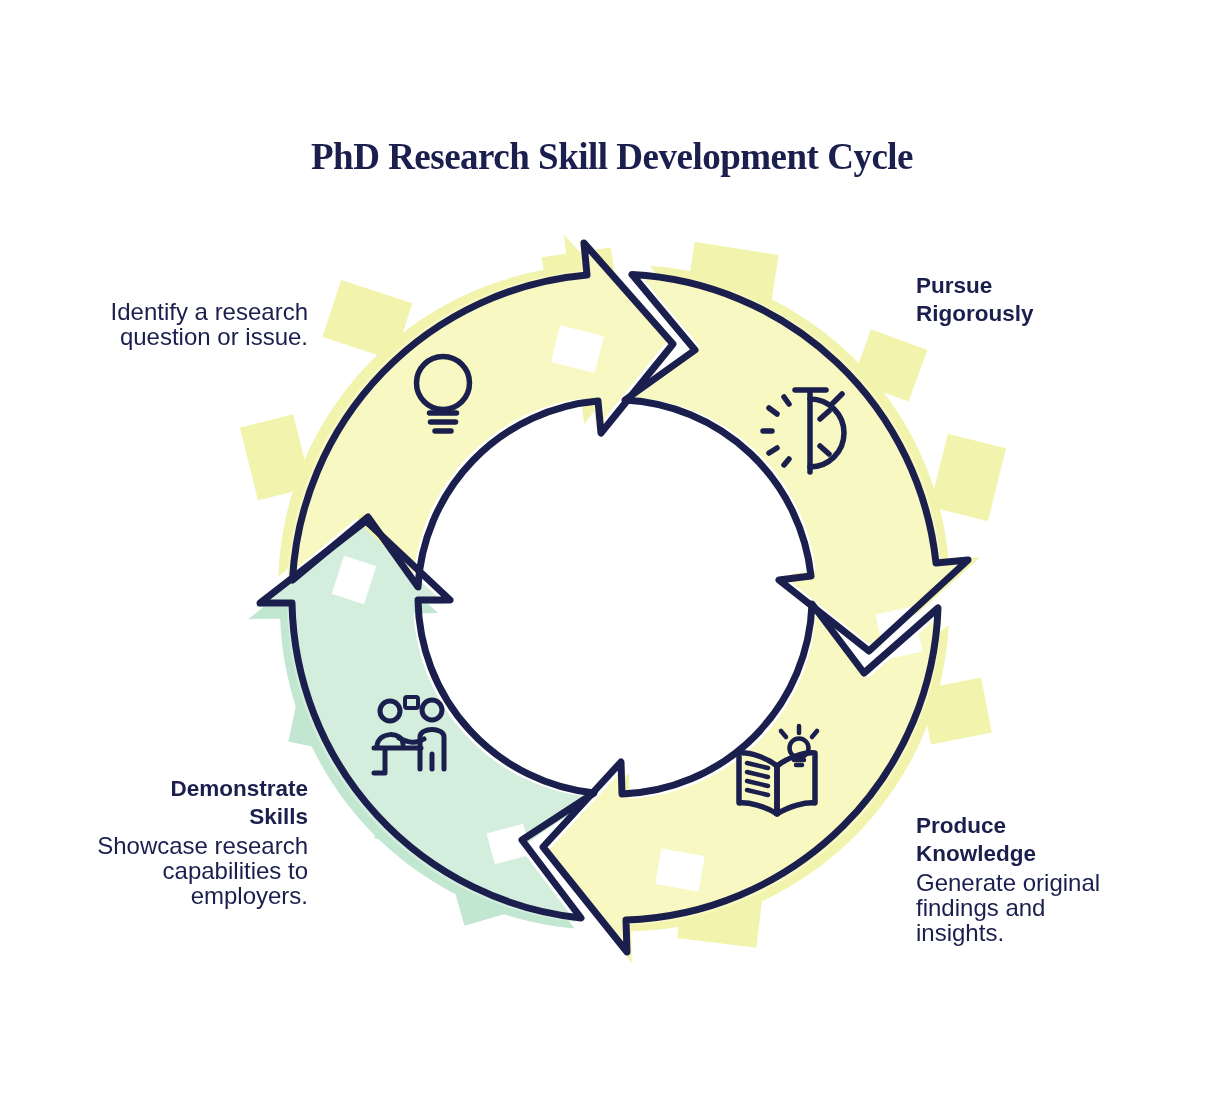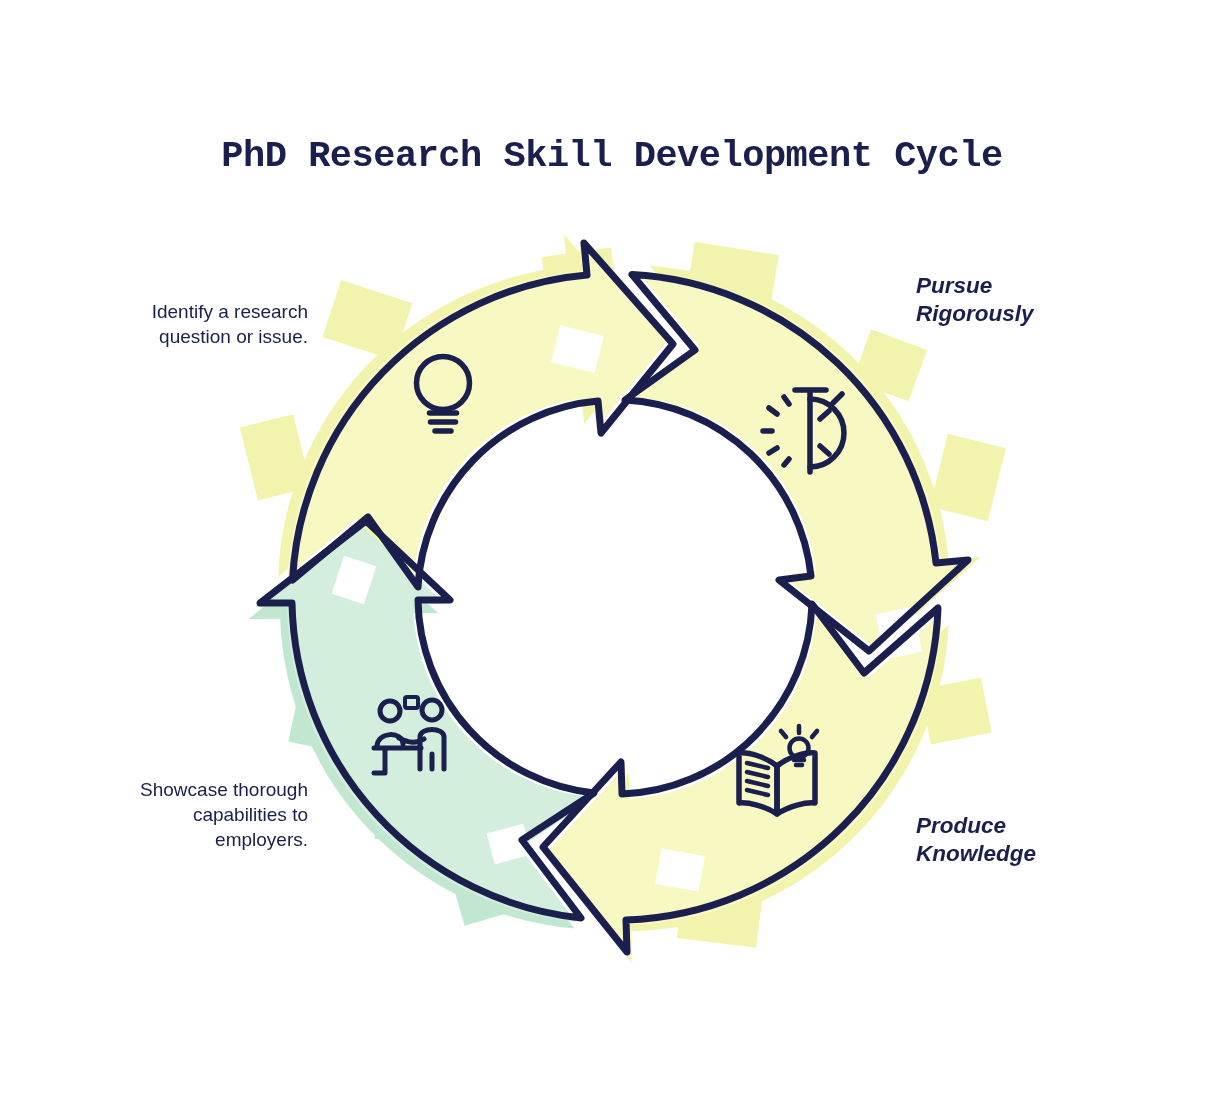--- a/index.html
+++ b/index.html
@@ -6,30 +6,30 @@
     --navy:#1a1f4d; --yellow:#f8f8c3; --yellow-patch:#f2f4ae;
     --mint:#d3eedd; --mint-patch:#c2e7d1; --background:#ffffff;
   }
   html,body{margin:0;padding:0;}
   body{
     width:1224px;height:1120px;background:var(--background);
     font-family:"Liberation Sans",sans-serif;position:relative;overflow:hidden;
   }
   .page-title{
     position:absolute;top:110px;left:0;width:1224px;text-align:center;
-    font-family:Liberation Mono, monospace;font-weight:700;font-size:37px;
+    font-family:Liberation Serif, serif;font-weight:700;font-size:37px;
     letter-spacing:-0.5px;color:var(--navy);
   }
   .cycle-svg{position:absolute;left:0;top:0;}
   .stage-label{position:absolute;color:var(--navy);}
   .stage-label .stage-title{
-    margin:0;font-size:22.5px;line-height:28px;font-weight:700;white-space:pre-line;font-style:italic;
+    margin:0;font-size:22.5px;line-height:28px;font-weight:700;white-space:pre-line;
   }
   .stage-label .stage-desc{
-    margin:2px 0 0 0;font-size:19px;line-height:25px;white-space:pre-line;
+    margin:2px 0 0 0;font-size:24px;line-height:25px;white-space:pre-line;
   }
   .align-right{text-align:right;}
   .fy{fill:var(--yellow);} .fyp{fill:var(--yellow-patch);}
   .fm{fill:var(--mint);}  .fmp{fill:var(--mint-patch);}
   .fw{fill:#ffffff;}
   .outline{fill:none;stroke:var(--navy);stroke-width:7;stroke-linejoin:round;stroke-linecap:round;}
   .icon{fill:none;stroke:var(--navy);stroke-linecap:round;stroke-linejoin:round;}
 </style>
 </head>
 <body>
@@ -140,19 +140,24 @@
 </div>
 
 <div class="stage-label" style="left:916px;top:272px;width:210px;">
   <h3 class="stage-title">Pursue
 Rigorously</h3>
 </div>
 
 <div class="stage-label" style="left:916px;top:775px;width:210px;margin-top:37px;">
   <h3 class="stage-title">Produce
 Knowledge</h3>
+  <p class="stage-desc">Generate original
+findings and
+insights.</p>
 </div>
 
 <div class="stage-label align-right" style="left:58px;top:775px;width:250px;">
-  <p class="stage-desc">Showcase thorough
+  <h3 class="stage-title">Demonstrate
+Skills</h3>
+  <p class="stage-desc">Showcase research
 capabilities to
 employers.</p>
 </div>
 
 </body></html>

